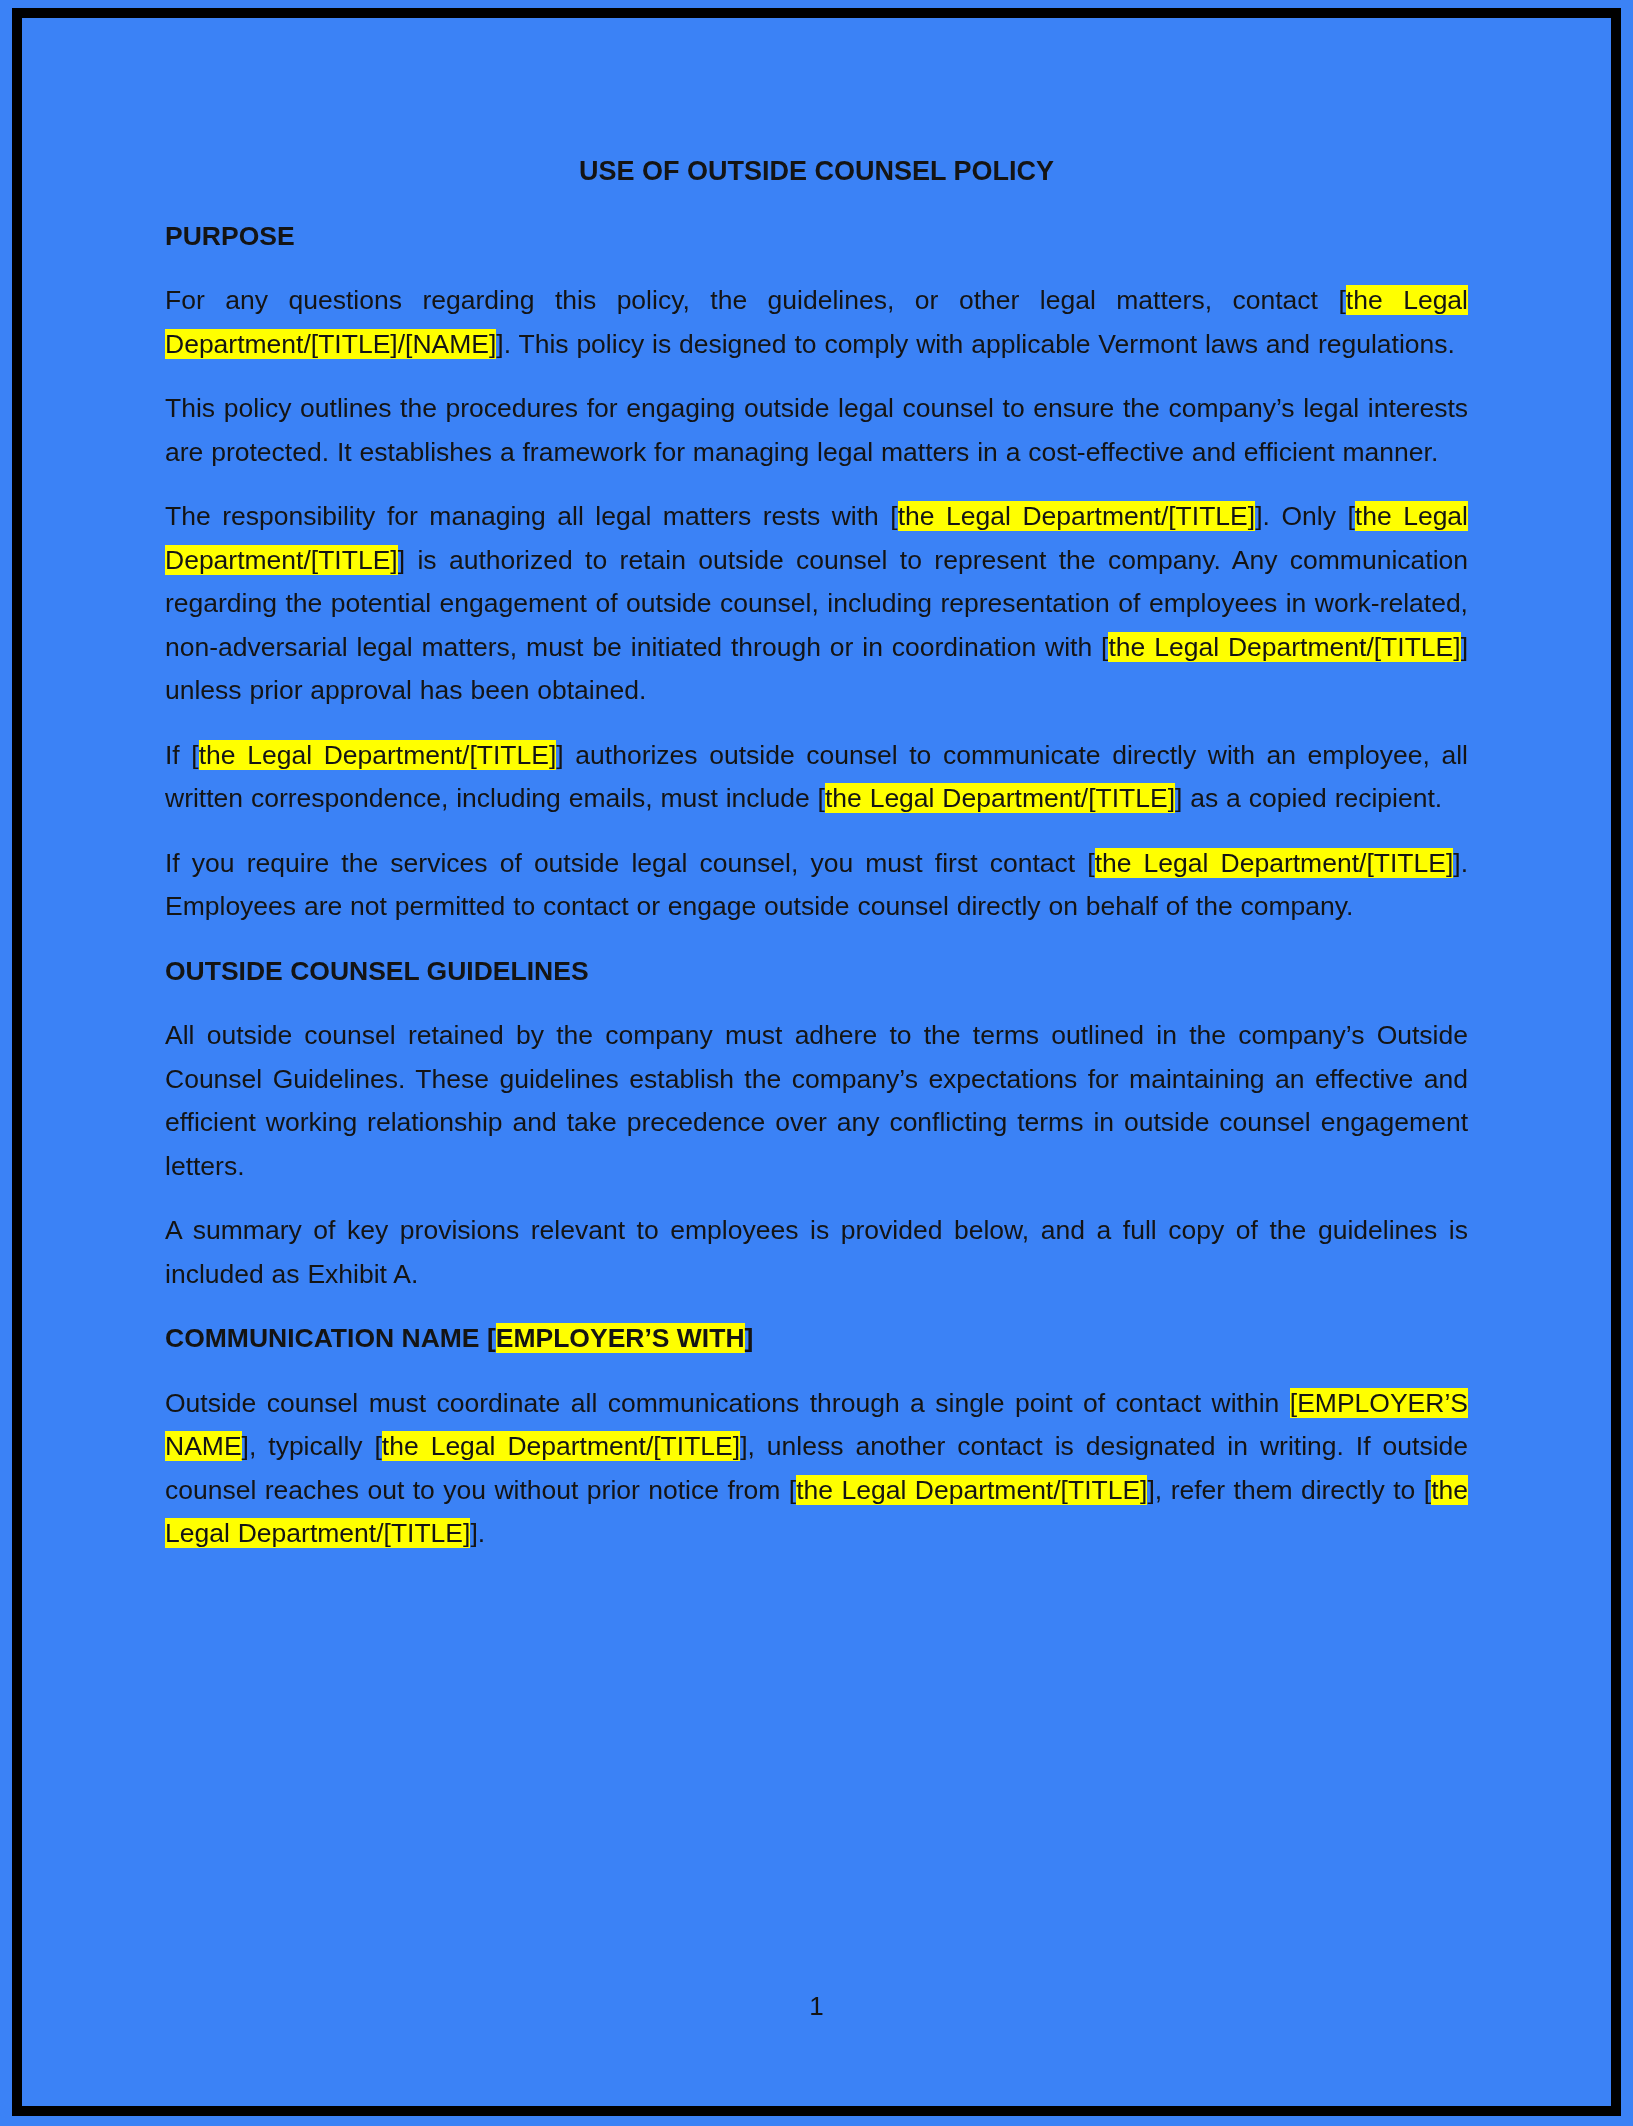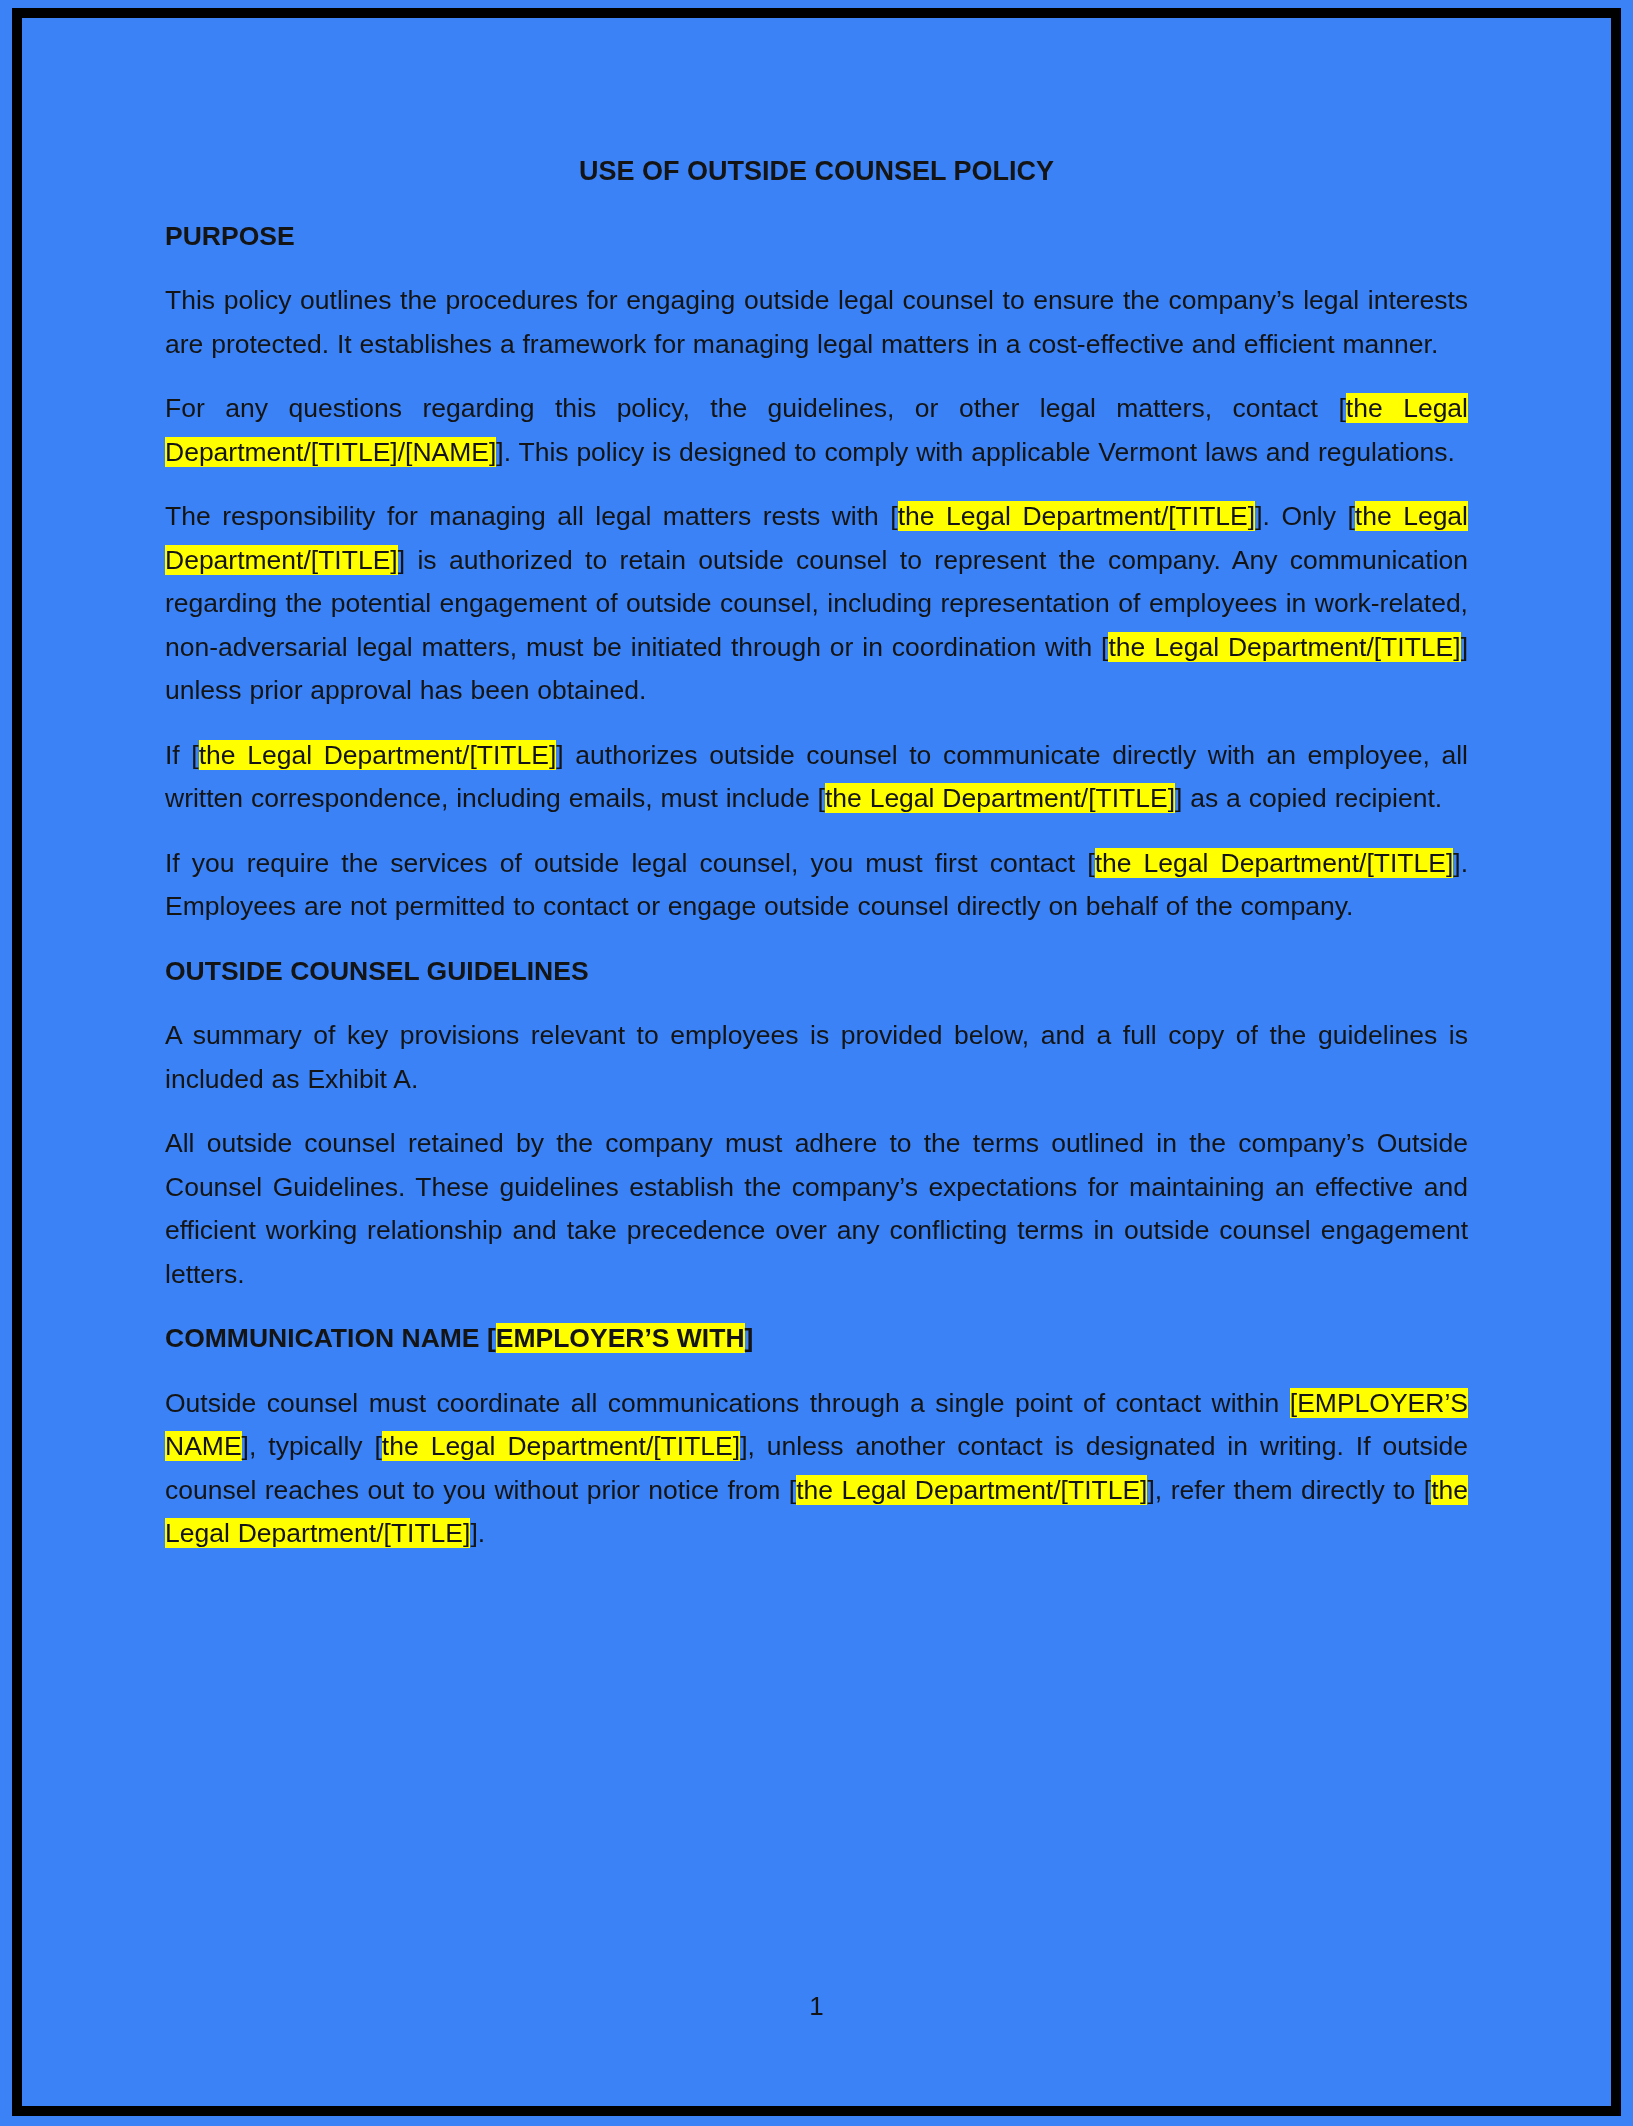--- a/index.html
+++ b/index.html
@@ -68,26 +68,26 @@
 </style>
 </head>
 <body>
 
 <div class="page">
   <div class="border-frame"></div>
   <div class="content">
     <h1 class="doc-title">USE OF OUTSIDE COUNSEL POLICY</h1>
     <div>
         <h2 class="section-heading"><span>PURPOSE</span></h2>
+        <p class="paragraph"><span>For any questions regarding this policy, the guidelines, or other legal matters, contact [</span><span class="highlight">the Legal Department/[TITLE]/[NAME]</span><span>]. This policy is designed to comply with applicable Vermont laws and regulations.</span></p>
         <p class="paragraph"><span>This policy outlines the procedures for engaging outside legal counsel to ensure the company’s legal interests are protected. It establishes a framework for managing legal matters in a cost-effective and efficient manner.</span></p>
-        <p class="paragraph"><span>For any questions regarding this policy, the guidelines, or other legal matters, contact [</span><span class="highlight">the Legal Department/[TITLE]/[NAME]</span><span>]. This policy is designed to comply with applicable Vermont laws and regulations.</span></p>
         <p class="paragraph"><span>The responsibility for managing all legal matters rests with [</span><span class="highlight">the Legal Department/[TITLE]</span><span>]. Only [</span><span class="highlight">the Legal Department/[TITLE]</span><span>] is authorized to retain outside counsel to represent the company. Any communication regarding the potential engagement of outside counsel, including representation of employees in work-related, non-adversarial legal matters, must be initiated through or in coordination with [</span><span class="highlight">the Legal Department/[TITLE]</span><span>] unless prior approval has been obtained.</span></p>
         <p class="paragraph"><span>If [</span><span class="highlight">the Legal Department/[TITLE]</span><span>] authorizes outside counsel to communicate directly with an employee, all written correspondence, including emails, must include [</span><span class="highlight">the Legal Department/[TITLE]</span><span>] as a copied recipient.</span></p>
         <p class="paragraph"><span>If you require the services of outside legal counsel, you must first contact [</span><span class="highlight">the Legal Department/[TITLE]</span><span>]. Employees are not permitted to contact or engage outside counsel directly on behalf of the company.</span></p>
         <h2 class="section-heading"><span>OUTSIDE COUNSEL GUIDELINES</span></h2>
+        <p class="paragraph"><span>All outside counsel retained by the company must adhere to the terms outlined in the company’s Outside Counsel Guidelines. These guidelines establish the company’s expectations for maintaining an effective and efficient working relationship and take precedence over any conflicting terms in outside counsel engagement letters.</span></p>
         <p class="paragraph"><span>A summary of key provisions relevant to employees is provided below, and a full copy of the guidelines is included as Exhibit A.</span></p>
-        <p class="paragraph"><span>All outside counsel retained by the company must adhere to the terms outlined in the company’s Outside Counsel Guidelines. These guidelines establish the company’s expectations for maintaining an effective and efficient working relationship and take precedence over any conflicting terms in outside counsel engagement letters.</span></p>
         <h2 class="section-heading"><span>COMMUNICATION NAME [</span><span class="highlight">EMPLOYER’S WITH</span><span>]</span></h2>
         <p class="paragraph"><span>Outside counsel must coordinate all communications through a single point of contact within </span><span class="highlight">[EMPLOYER’S NAME</span><span>], typically [</span><span class="highlight">the Legal Department/[TITLE]</span><span>], unless another contact is designated in writing. If outside counsel reaches out to you without prior notice from [</span><span class="highlight">the Legal Department/[TITLE]</span><span>], refer them directly to [</span><span class="highlight">the Legal Department/[TITLE]</span><span>].</span></p>
       </div>
   </div>
   <div class="page-number">1</div>
 </div>
 
 </body></html>

